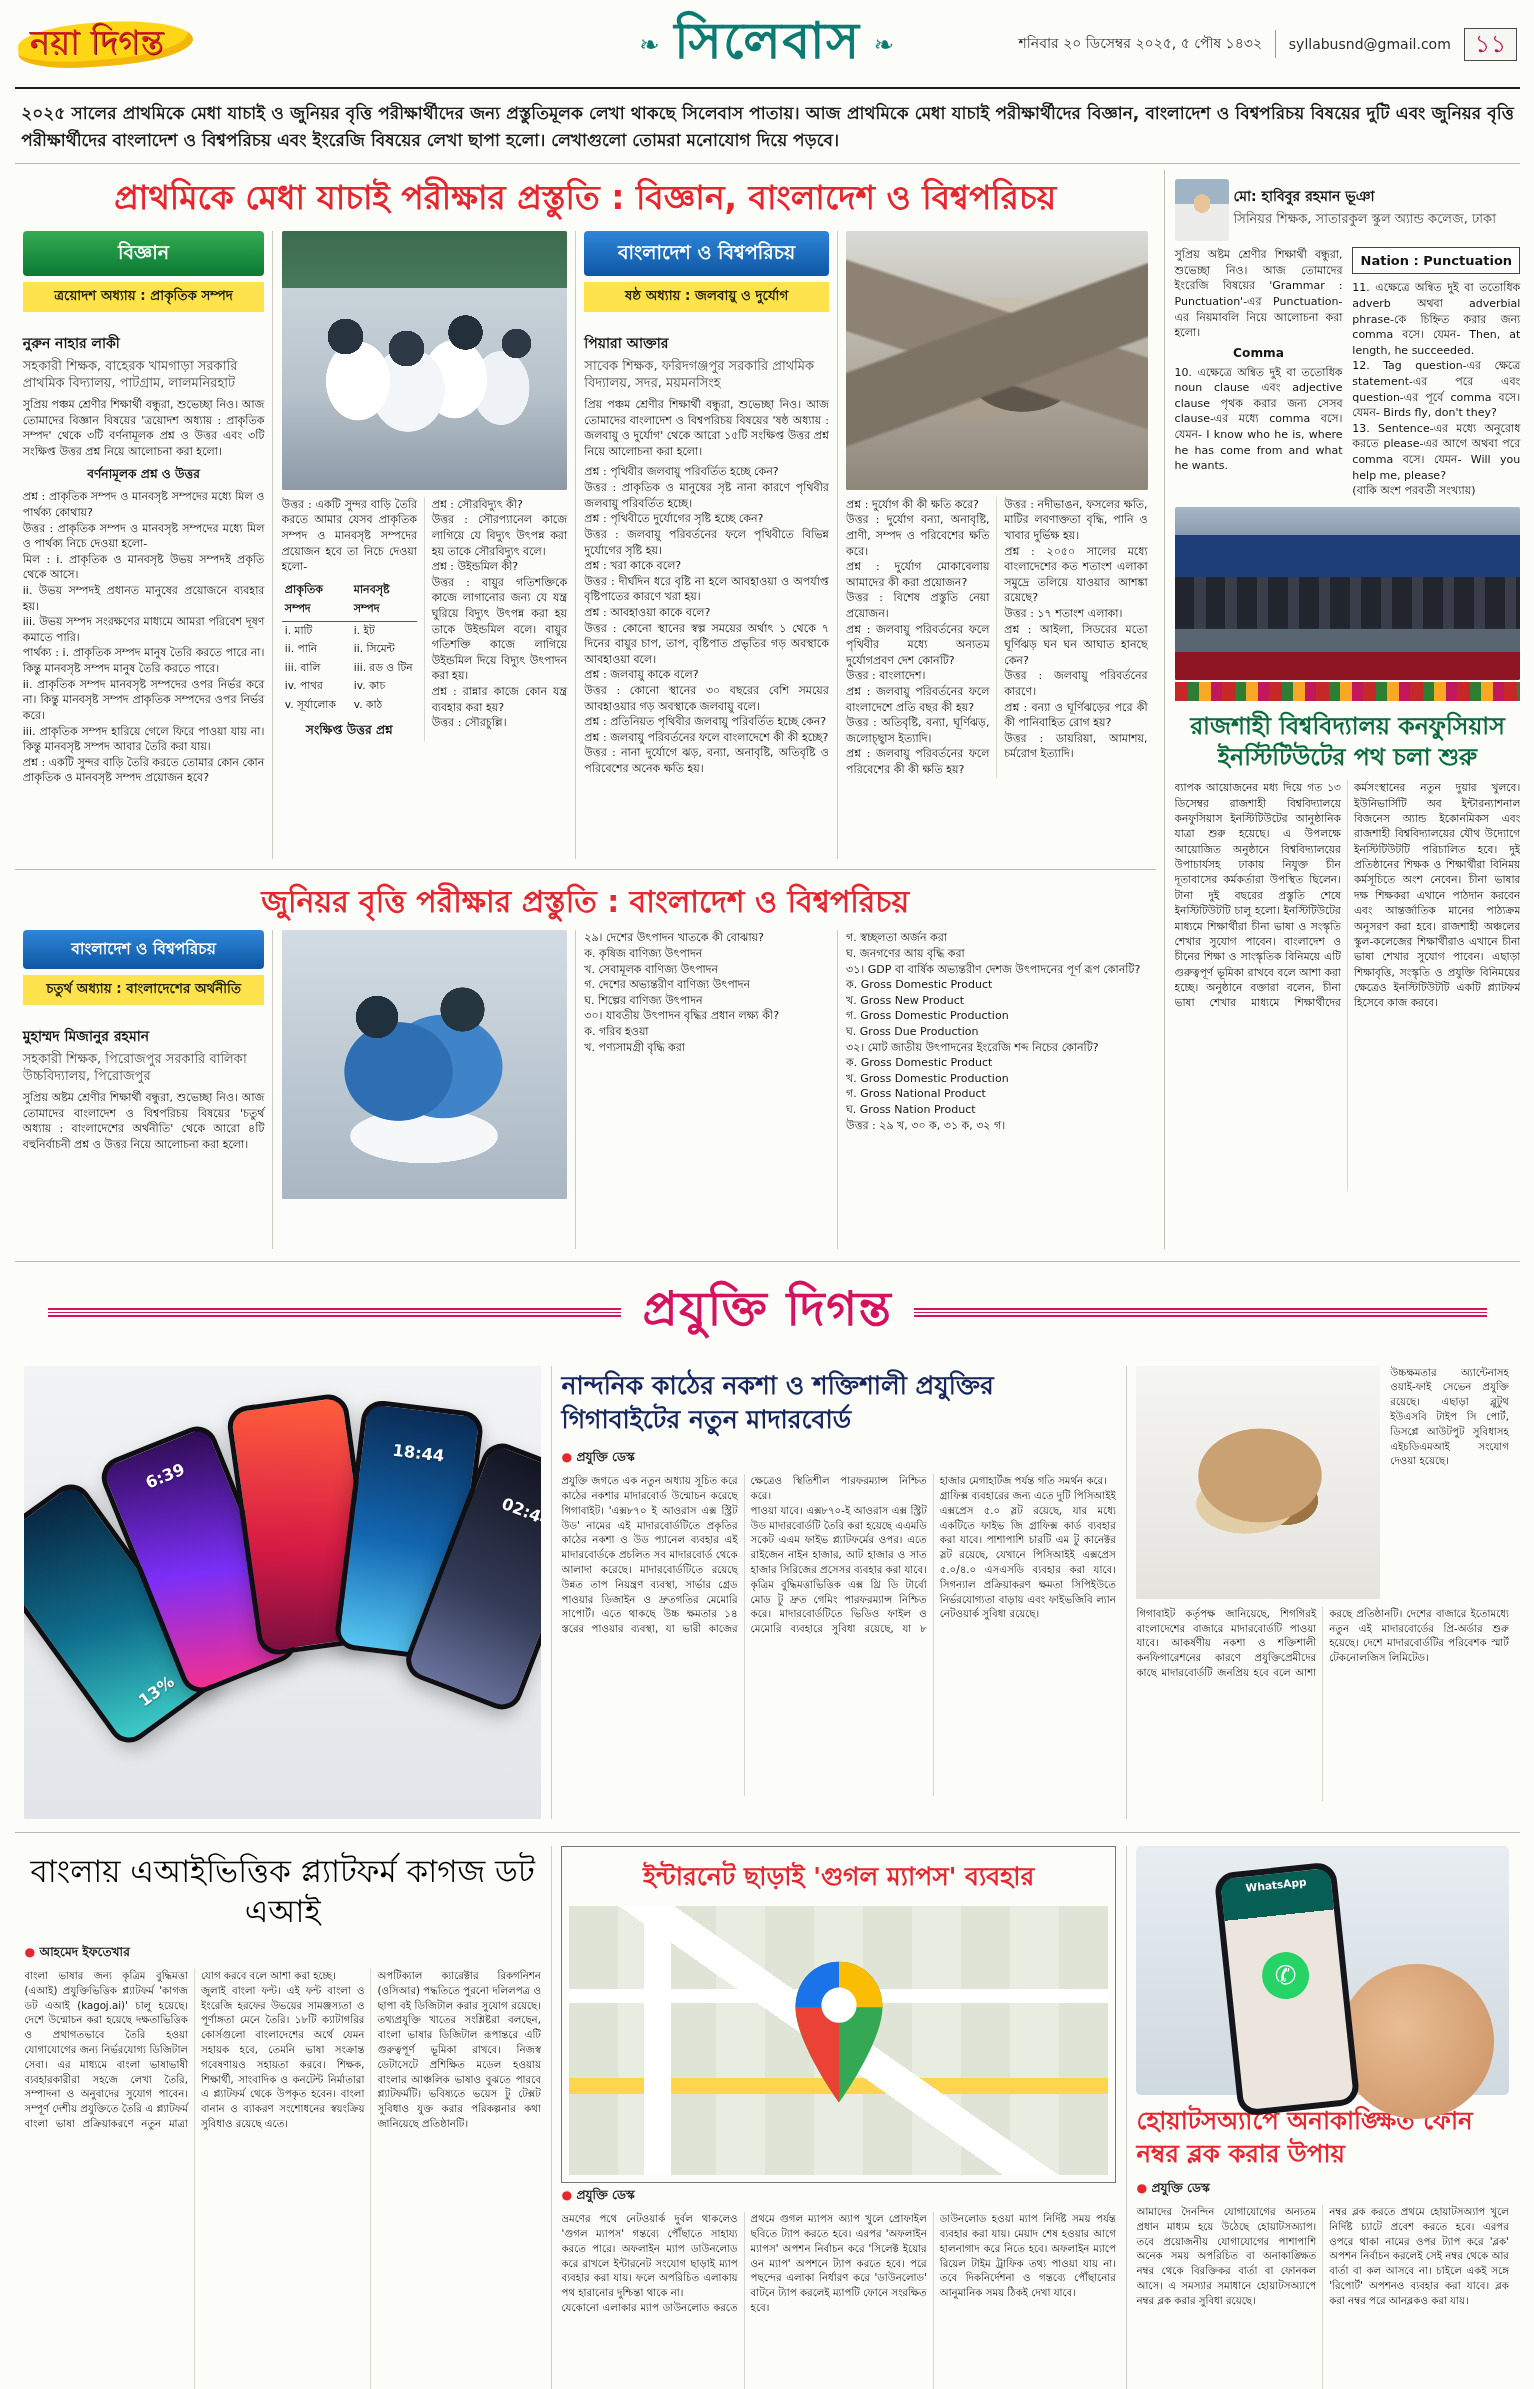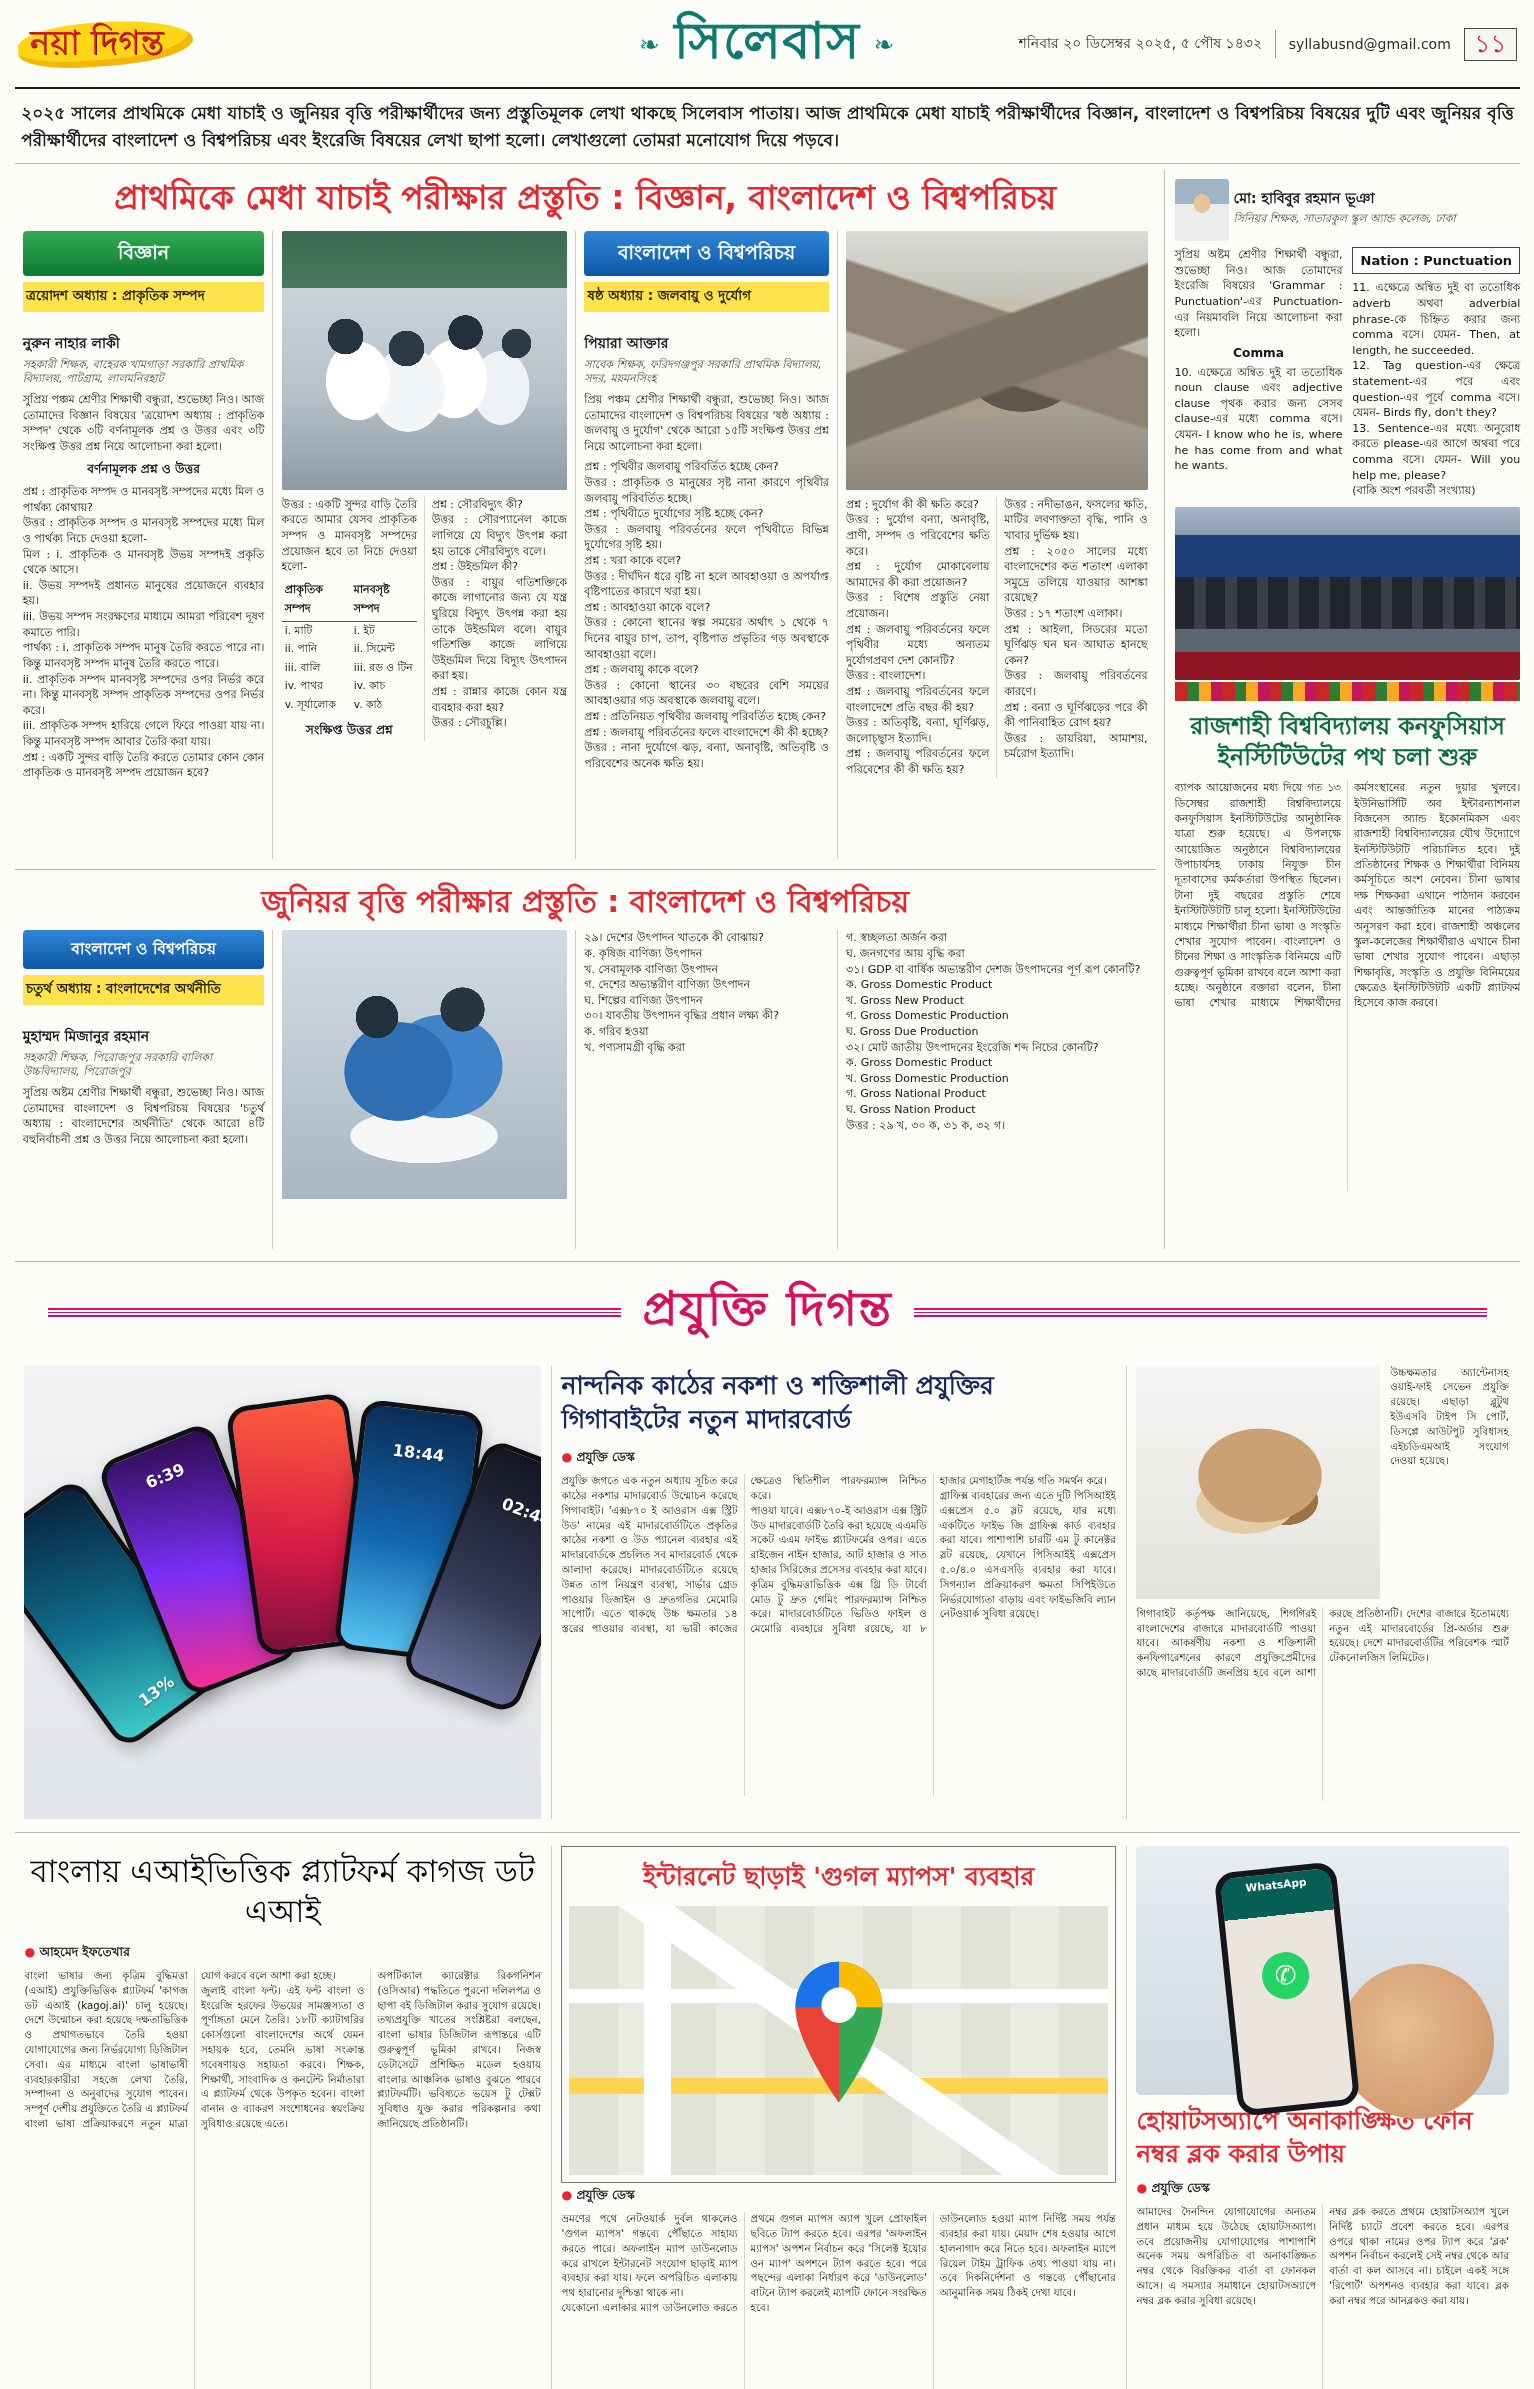--- a/index.html
+++ b/index.html
@@ -37,24 +37,24 @@
 
   .top-cols,.junior-cols{display:flex}
   .tcol{padding:0 8.1px;border-right:0.8px solid #ccccc4;overflow:hidden}
   .tcol:last-child{border-right:none}
   .w1{width:259px}.w2{width:303px}.w3{width:262px}.w4{width:318px}
   .top-cols{height:628px}
 
   .ribbon{color:#fff;font-weight:bold;text-align:center;font-size:19px;padding:6.5px 3.3px;border-radius:4.1px}
   .ribbon.green{background:linear-gradient(180deg,#33ab52,#0b7a34)}
   .ribbon.blue{background:linear-gradient(180deg,#2f86d8,#0d57a4)}
-  .chapter{background:#ffe34d;color:#232300;font-weight:bold;font-size:13.4px;
+  .chapter{background:#ffe34d;color:#232300;font-weight:bold;text-align:center;font-size:13.4px;
            padding:4.1px 3.3px;margin-top:5.7px}
   .author{font-size:14px;font-weight:bold;margin-top:20px}
-  .author-title{font-size:11px;font-style:italic;color:#4b4b4b;line-height:1.3;margin:1.6px 0 5.7px}
+  .author-title{font-size:13px;color:#4b4b4b;line-height:1.3;margin:1.6px 0 5.7px}
   .body-text{font-size:11px;line-height:1.42;text-align:justify;white-space:pre-line}
   .subhead{text-align:center;font-weight:bold;font-size:12.2px;margin:5.7px 0 4.1px}
 
   .photo{width:100%;position:relative;overflow:hidden;border-radius:1.6px;background:#cfd3d6}
   .ph-classroom{height:259px;background:
     radial-gradient(closest-side,#27343f 0 60%,transparent 61%) 15% 38%/59px 59px no-repeat,
     radial-gradient(closest-side,#2d3a45 0 60%,transparent 61%) 42% 44%/59px 59px no-repeat,
     radial-gradient(closest-side,#232f3a 0 60%,transparent 61%) 68% 36%/57px 57px no-repeat,
     radial-gradient(closest-side,#2d3a45 0 60%,transparent 61%) 89% 42%/49px 49px no-repeat,
     radial-gradient(closest-side,#ffffff 0 60%,transparent 61%) 13% 66%/106px 130px no-repeat,

